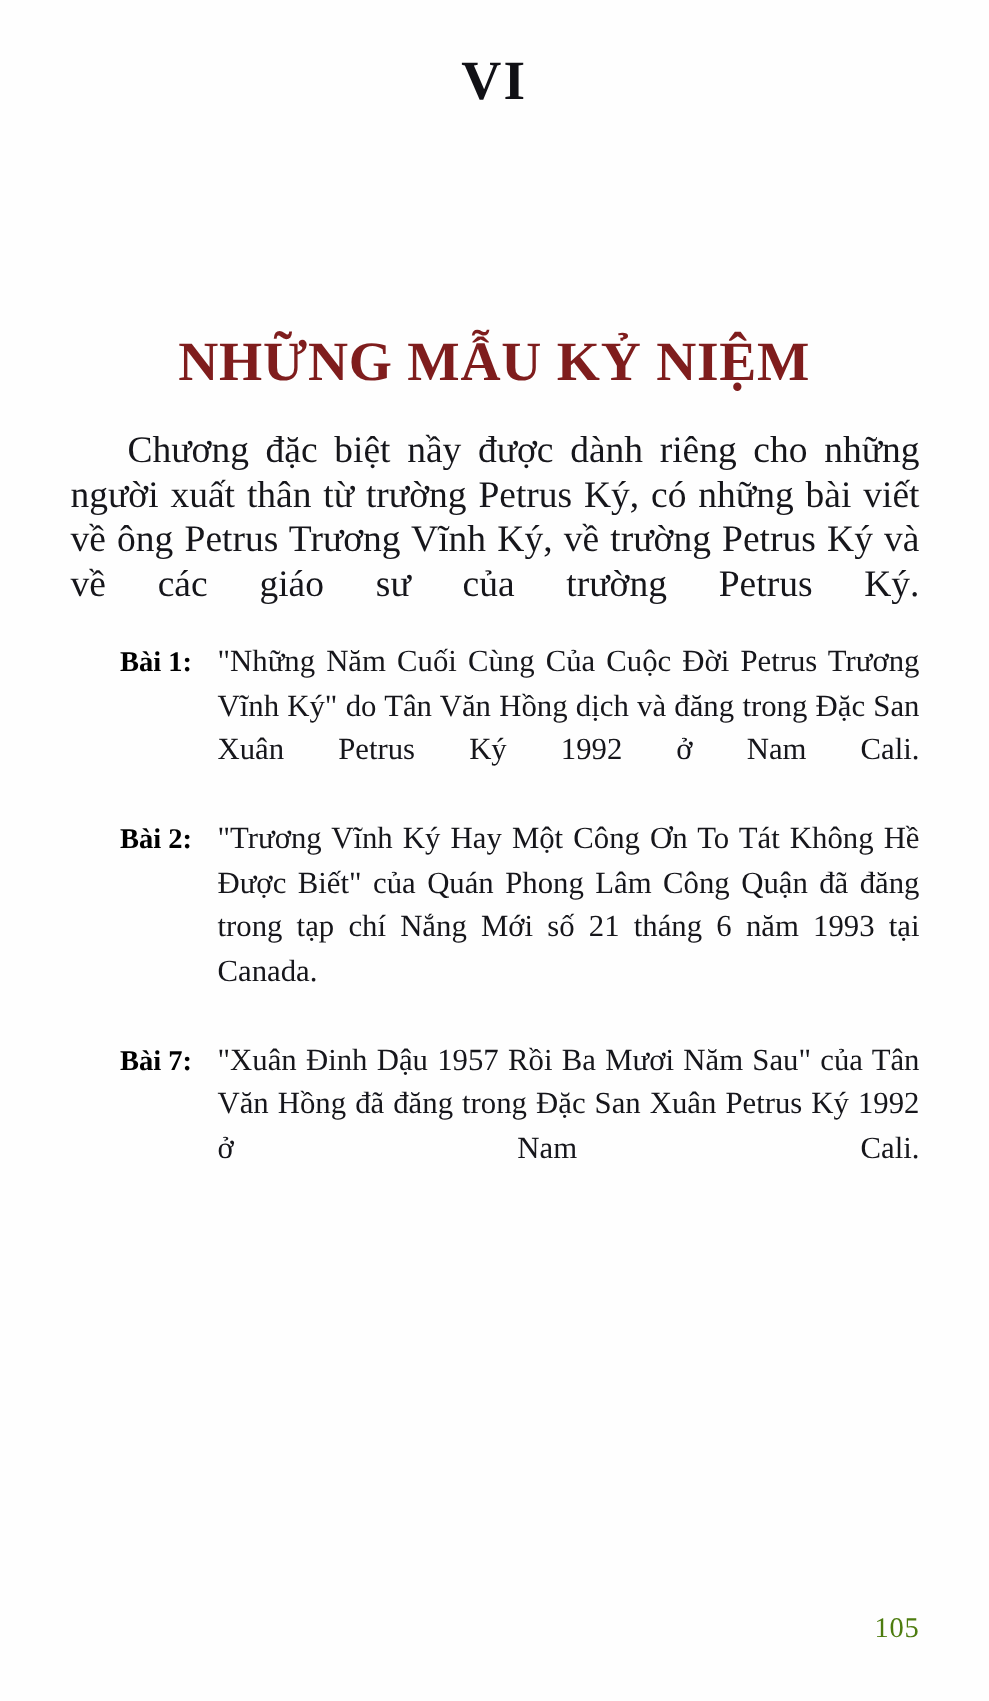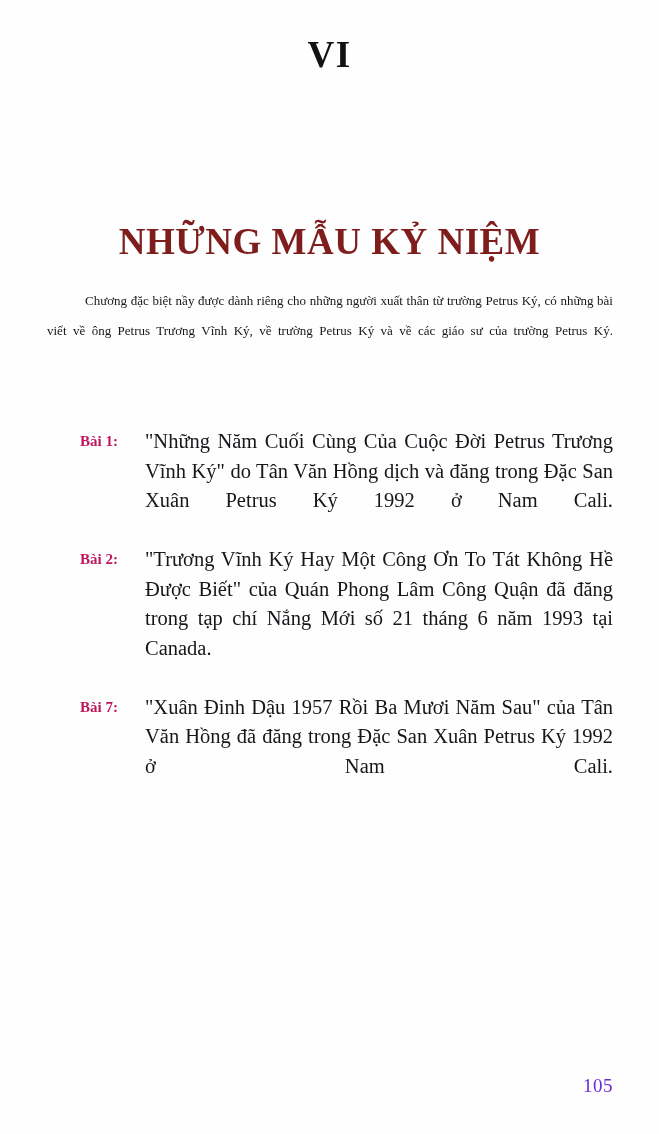--- a/index.html
+++ b/index.html
@@ -59,21 +59,21 @@
     position: absolute;
     left: 47px;
     top: 286px;
     width: 566px;
   }
   .intro-paragraph {
     margin: 0;
     text-align: justify;
     text-justify: inter-word;
     text-indent: 38px;
-    font-size: 13px;
+    font-size: 25px;
     line-height: 29.5px;
     color: #16161b;
     hyphens: none;
   }
 
   
   .entries {
     position: absolute;
     left: 47px;
     top: 427px;
@@ -82,25 +82,25 @@
   .entry {
     display: flex;
     align-items: flex-start;
     margin-bottom: 0;
   }
   .entry-label {
     flex: 0 0 auto;
     width: 98px;
     padding-left: 33px;
     box-sizing: border-box;
-    font-size: 15px;
+    font-size: 19px;
     line-height: 29.5px;
     font-weight: 700;
     white-space: nowrap;
-    color: #be185d;
+    color: #000000;
   }
   .entry-text {
     flex: 1 1 auto;
     font-size: 20.5px;
     line-height: 29.5px;
     text-align: justify;
     text-justify: inter-word;
     color: #16161b;
     hyphens: none;
   }
@@ -117,21 +117,21 @@
   }
 
   
   .page-number {
     position: absolute;
     right: 46px;
     top: 1076px;
     font-size: 19px;
     line-height: 1;
     letter-spacing: 0.5px;
-    color: #6d28d9;
+    color: #4d7c0f;
   }
 </style>
 </head>
 <body>
 
 <div class="page">
 
   <div class="chapter-number">VI</div>
 
   <h1 class="chapter-title">NHỮNG MẪU KỶ NIỆM</h1>

